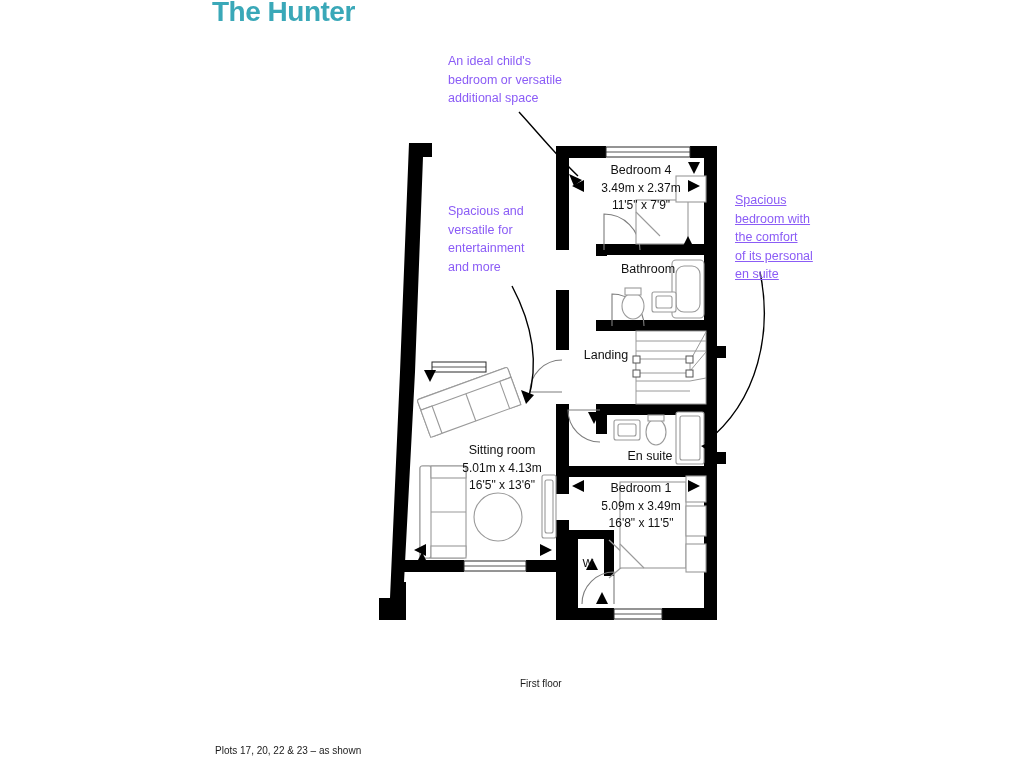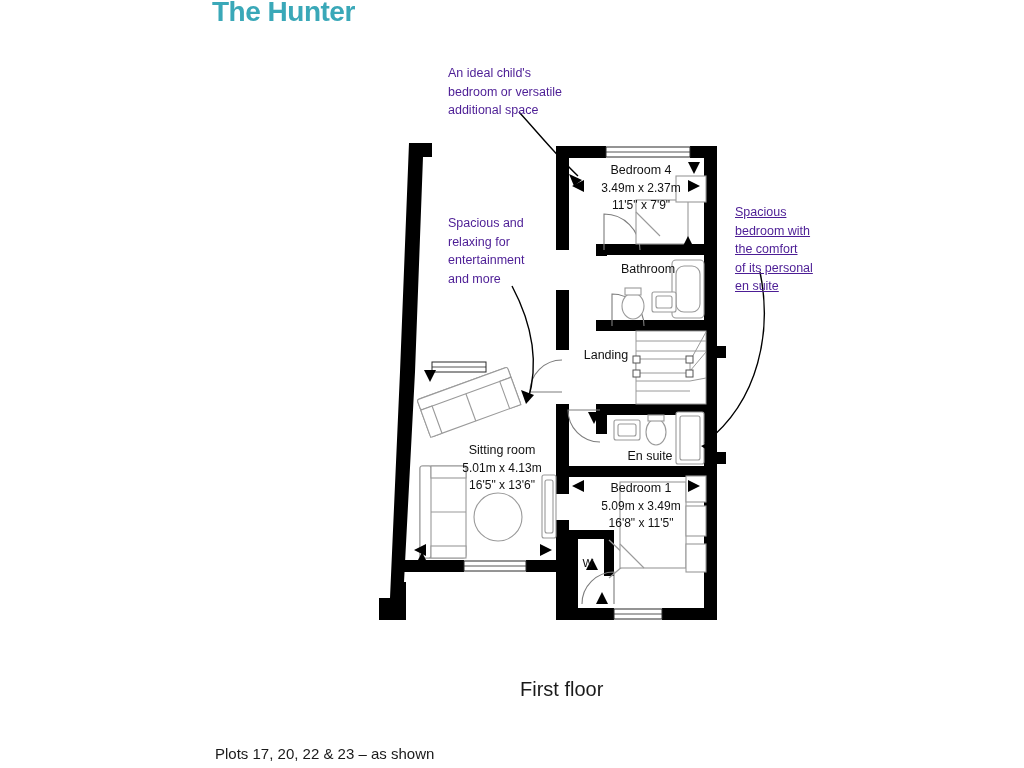--- a/index.html
+++ b/index.html
@@ -24,41 +24,40 @@
     font-weight: bold;
     letter-spacing: -0.5px;
     color: #3aa8b8;
     white-space: nowrap;
   }
 
   .annotation {
     position: absolute;
     font-size: 12.5px;
     line-height: 18.5px;
-    color: #4c1d95;
+    color: #8b5cf6;
     white-space: pre-line;
-    margin-top: 12px;
   }
   .ann-child   { left: 448px; top: 52px;  width: 150px; }
   .ann-sitting { left: 448px; top: 202px; width: 120px; }
   .ann-ensuite { left: 735px; top: 191px; width: 115px; text-decoration: underline; }
 
   .floor-caption {
     position: absolute;
     left: 520px;
     top: 678px;
-    font-size: 20px;
+    font-size: 10px;
     color: #1a1a1a;
     white-space: nowrap;
   }
   .plots-caption {
     position: absolute;
     left: 215px;
     top: 745px;
-    font-size: 15px;
+    font-size: 10px;
     color: #1a1a1a;
     white-space: nowrap;
   }
 
   svg.floorplan {
     position: absolute;
     left: 0;
     top: 0;
     width: 1024px;
     height: 768px;
@@ -294,21 +293,21 @@
 
     <text class="roomlabel small" x="588" y="567">W</text>
   </g>
 </svg>
 
 <div class="annotation ann-child">An ideal child's
 bedroom or versatile
 additional space</div>
 
 <div class="annotation ann-sitting">Spacious and
-relaxing for
+versatile for
 entertainment
 and more</div>
 
 <div class="annotation ann-ensuite">Spacious
 bedroom with
 the comfort
 of its personal
 en suite</div>
 
 <div class="floor-caption">First floor</div>

